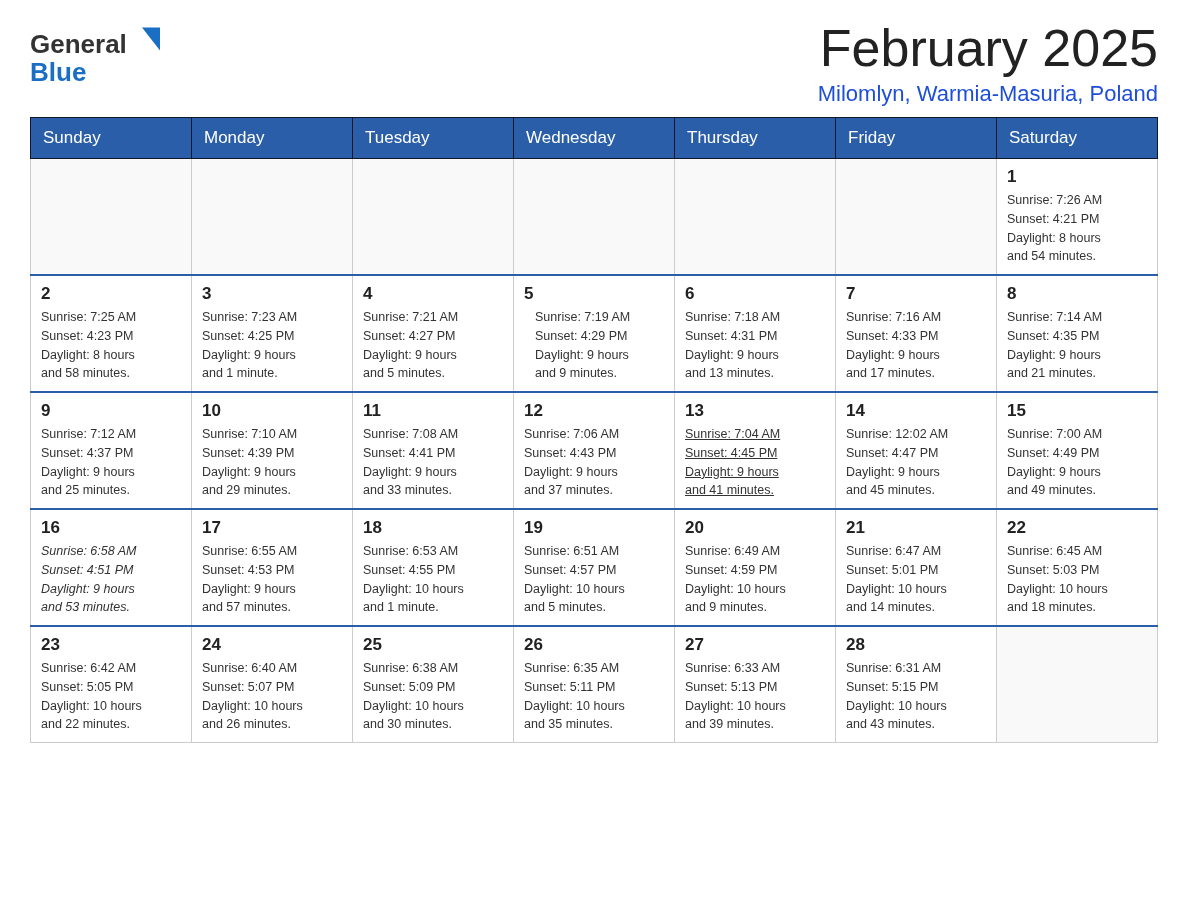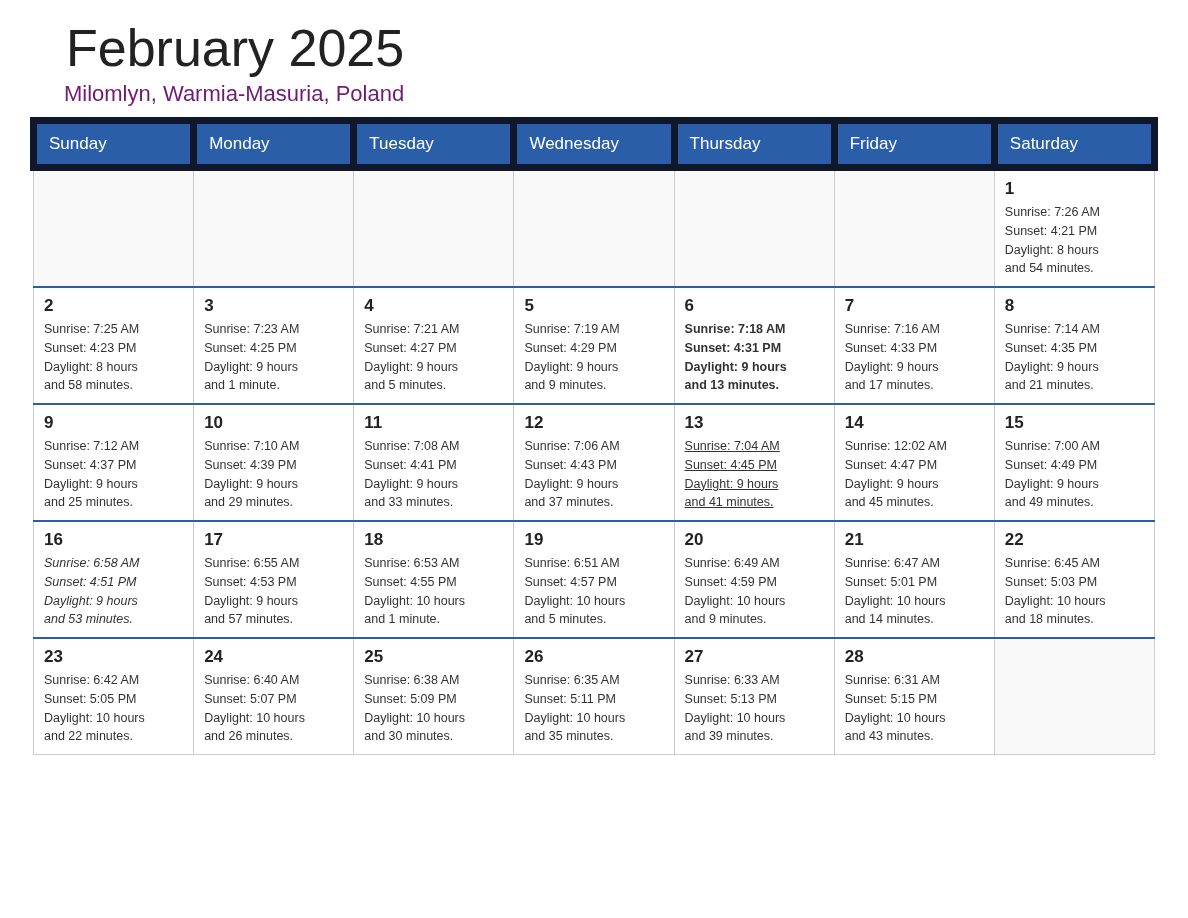--- a/index.html
+++ b/index.html
@@ -26,36 +26,36 @@
     }
     .month-title {
       font-size: 52px;
       font-weight: normal;
       color: #222;
       line-height: 1.1;
       margin-left: 36px;
     }
     .location {
       font-size: 22px;
-      color: #701a75;
+      color: #1d4ed8;
       margin-top: 4px;
     }
     .calendar-table {
       width: 100%;
       border-collapse: collapse;
       margin-top: 8px;
     }
     .calendar-table th {
       background-color: #2a5ea8;
       color: #fff;
       font-size: 17px;
       font-weight: normal;
       padding: 10px 12px;
       text-align: left;
-      border: 7px solid #0f172a;
+      border: 1px solid #0f172a;
     }
     .calendar-table td {
       border: 1px solid #ccc;
       vertical-align: top;
       padding: 8px 10px;
       width: calc(100% / 7);
       height: 115px;
     }
     .day-number {
       font-size: 17px;
@@ -78,20 +78,30 @@
     
     .logo-svg {
       width: 130px;
       height: 70px;
     }
   </style>
 </head>
 <body>
 
 <div class="header">
+  <div class="logo">
+    <svg class="logo-svg" viewBox="0 0 130 65" xmlns="http://www.w3.org/2000/svg">
+
+      <text x="0" y="30" font-family="Arial, sans-serif" font-size="26" font-weight="bold" fill="#333">General</text>
+
+      <polygon points="112,5 130,5 130,28" fill="#1a6fc4"></polygon>
+
+      <text x="0" y="58" font-family="Arial, sans-serif" font-size="26" font-weight="bold" fill="#1a6fc4">Blue</text>
+    </svg>
+  </div>
   <div class="title-block">
     <div class="month-title">February 2025</div>
     <div class="location">Milomlyn, Warmia-Masuria, Poland</div>
   </div>
 </div>
 
 <table class="calendar-table">
   <thead>
     <tr>
       <th>Sunday</th>
@@ -136,28 +146,28 @@
         </td>
         <td>
           <span class="day-number">4</span>
           <div class="day-info" style="white-space: pre-line;">Sunrise: 7:21 AM
 Sunset: 4:27 PM
 Daylight: 9 hours
 and 5 minutes.</div>
         </td>
         <td>
           <span class="day-number">5</span>
-          <div class="day-info" style="white-space: pre-line;">Sunrise: 7:19 AM
+          <div class="day-info" style="white-space: pre-line; margin-left: 11px;">Sunrise: 7:19 AM
 Sunset: 4:29 PM
 Daylight: 9 hours
 and 9 minutes.</div>
         </td>
         <td>
           <span class="day-number">6</span>
-          <div class="day-info" style="white-space: pre-line; font-weight: bold;">Sunrise: 7:18 AM
+          <div class="day-info" style="white-space: pre-line;">Sunrise: 7:18 AM
 Sunset: 4:31 PM
 Daylight: 9 hours
 and 13 minutes.</div>
         </td>
         <td>
           <span class="day-number">7</span>
           <div class="day-info" style="white-space: pre-line;">Sunrise: 7:16 AM
 Sunset: 4:33 PM
 Daylight: 9 hours
 and 17 minutes.</div>

